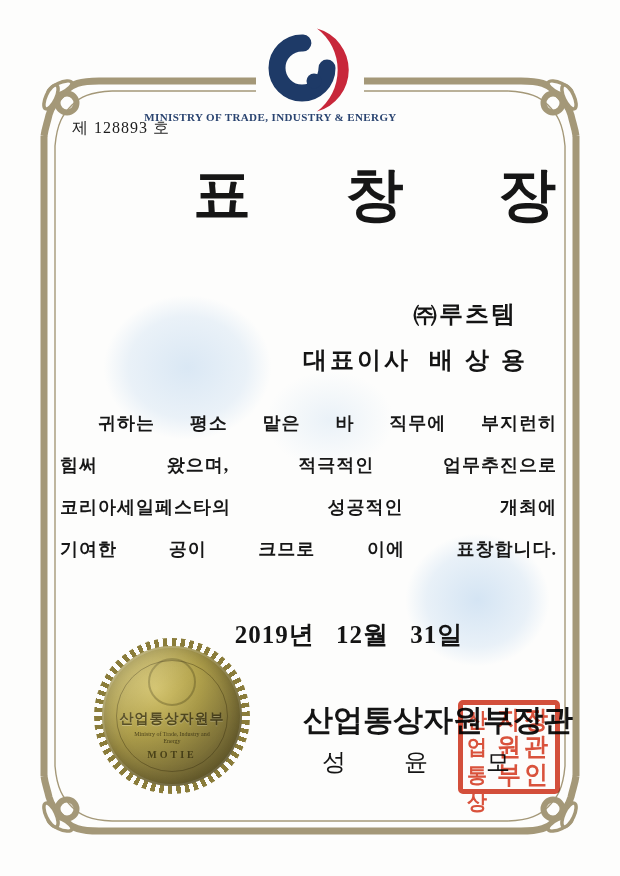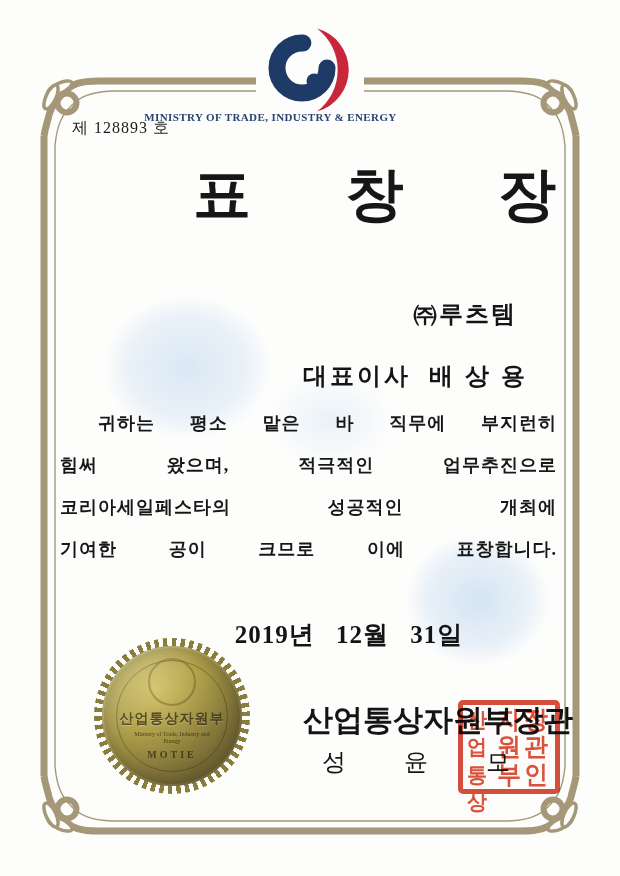--- a/index.html
+++ b/index.html
@@ -25,21 +25,21 @@
     position:absolute;left:0;top:111px;width:541px;text-align:center;z-index:2;
     font-size:11px;font-weight:bold;color:#2a4470;letter-spacing:.4px;
   }
   .doc-number{position:absolute;left:72px;top:118px;z-index:3;font-size:16px;letter-spacing:1px;color:#1c1c1c;}
   .cert-title{
     position:absolute;left:181px;top:156px;z-index:3;
     font-size:58px;font-weight:bold;letter-spacing:40px;color:#161616;white-space:nowrap;margin-left:12px;
   }
   
   .recipient-company{position:absolute;right:103px;top:298px;z-index:3;font-size:24px;font-weight:600;letter-spacing:2px;}
-  .recipient-name{position:absolute;right:92px;top:344px;z-index:3;font-size:24px;font-weight:600;letter-spacing:3px;white-space:pre;margin-top:16px;}
+  .recipient-name{position:absolute;right:92px;top:344px;z-index:3;font-size:24px;font-weight:600;letter-spacing:3px;white-space:pre;}
   
   .body-block{position:absolute;left:60px;top:402px;width:497px;z-index:3;}
   .body-line{
     font-size:18px;font-weight:600;line-height:42px;letter-spacing:1px;color:#171717;
     text-align:justify;text-align-last:justify;
   }
   .body-line.indent{padding-left:38px;}
   
   .issue-date{
     position:absolute;left:94px;right:16px;top:618px;z-index:3;text-align:center;

